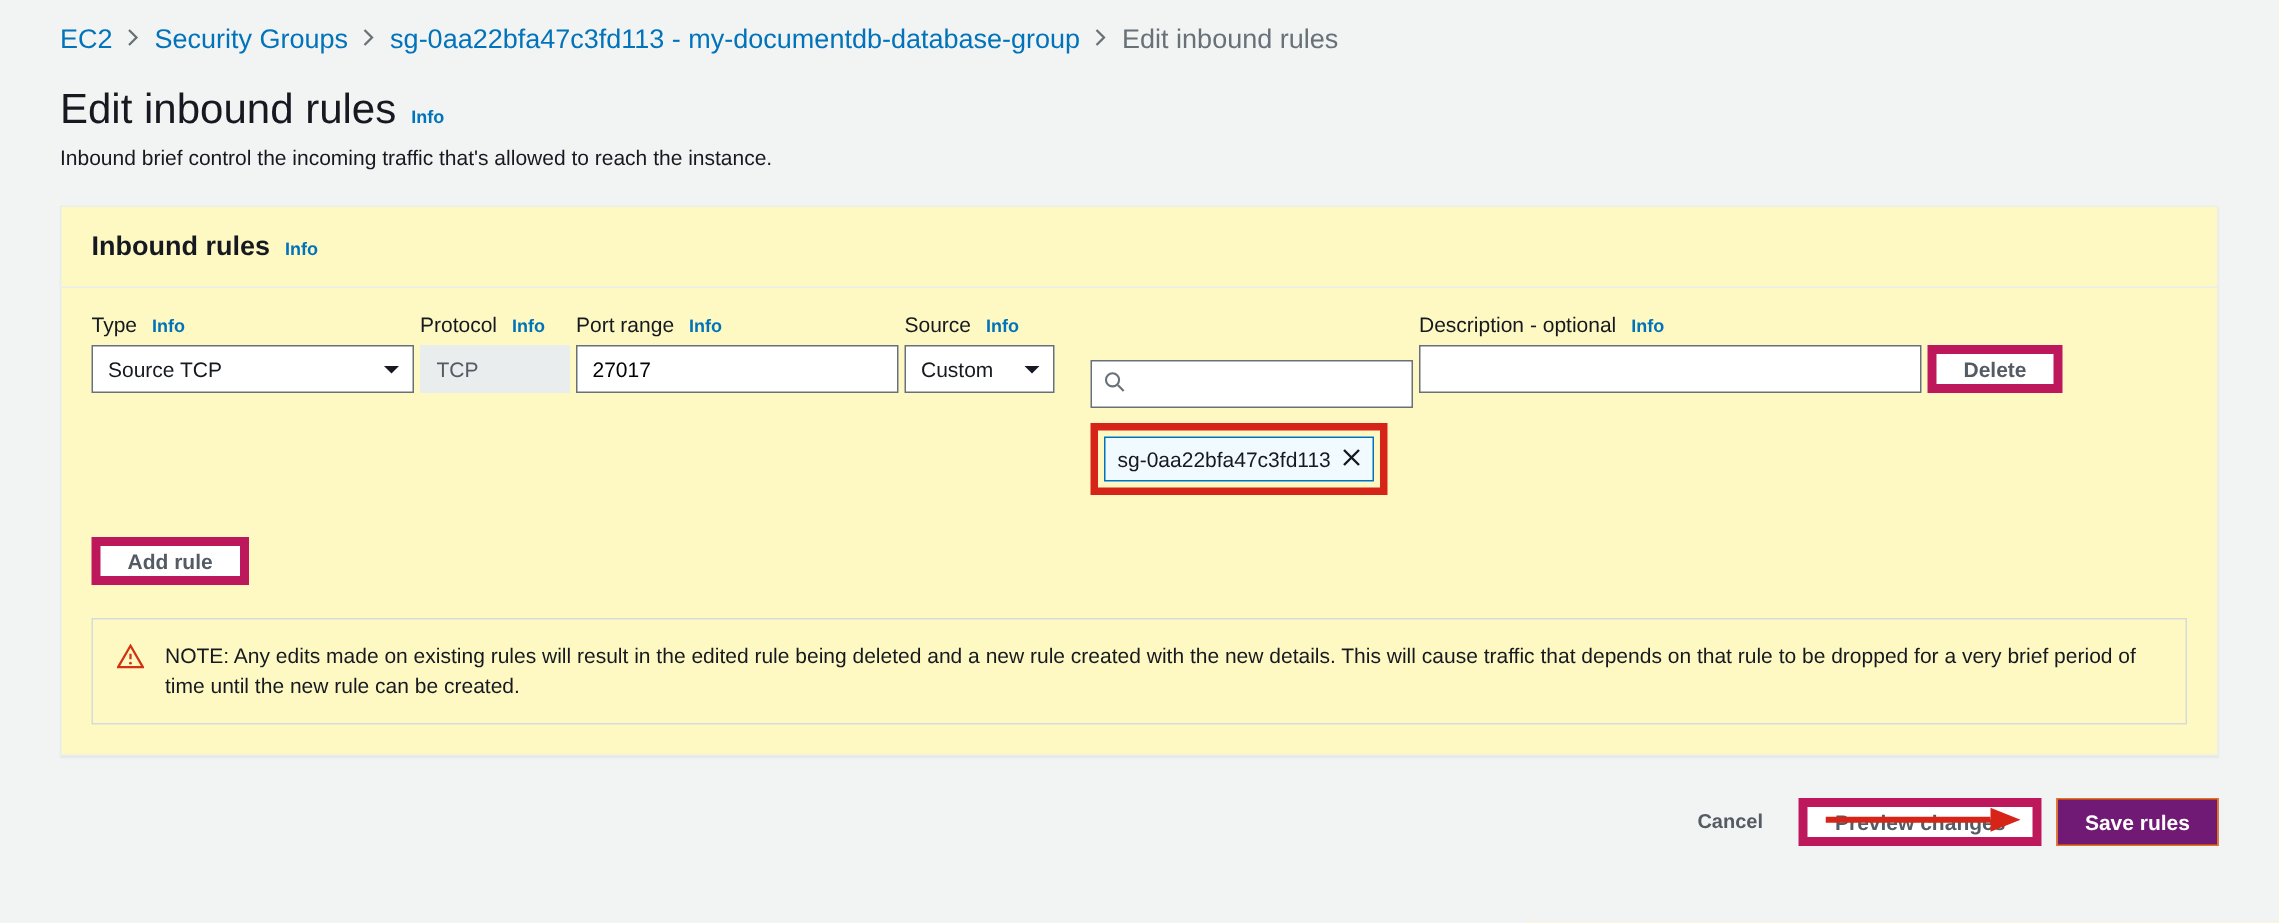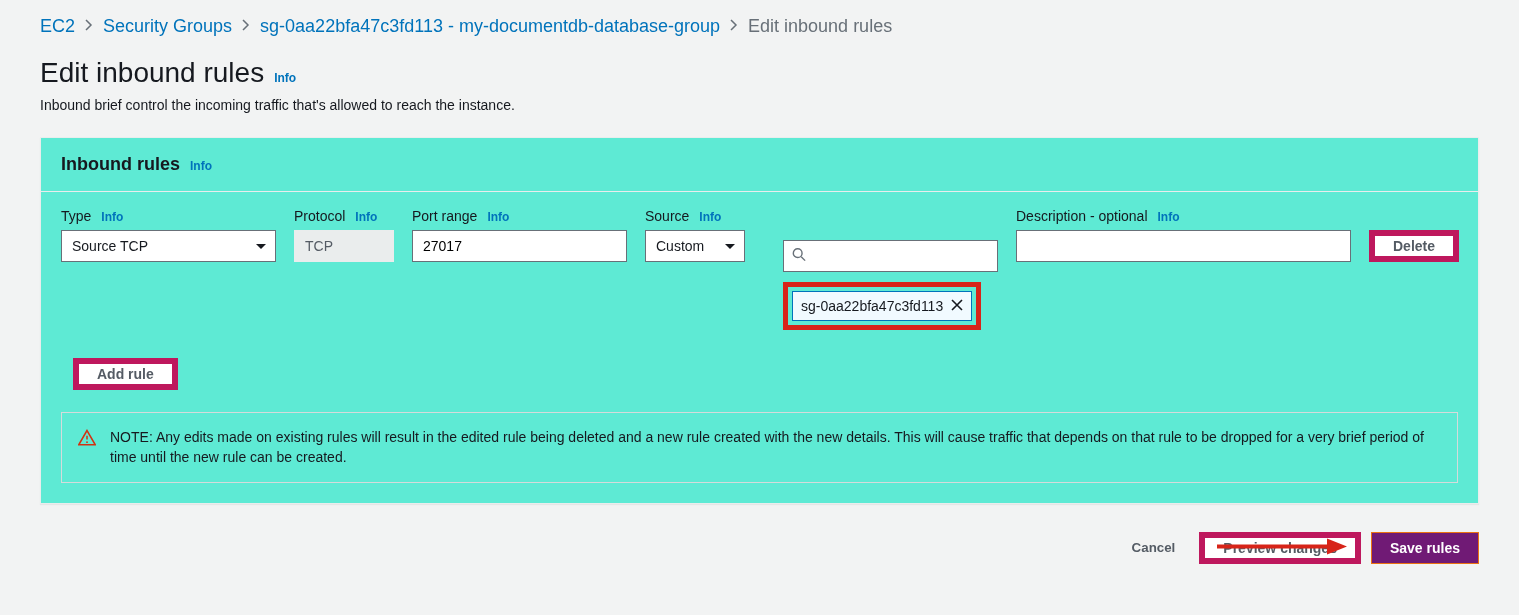--- a/index.html
+++ b/index.html
@@ -15,35 +15,35 @@
   .page { padding: 16px 40px 24px 40px; }
   .breadcrumb { display: flex; align-items: center; gap: 10px; margin-bottom: 20px; font-size: 18px; }
   .breadcrumb a { color: #0073bb; text-decoration: none; cursor: pointer; }
   .breadcrumb .sep { color: #687078; font-size: 12px; }
   .breadcrumb .current { color: #687078; }
   .page-title-row { display: flex; align-items: baseline; gap: 10px; margin-bottom: 8px; }
   .page-title { font-size: 28px; font-weight: 400; }
   .info-link { color: #0073bb; font-size: 12px; font-weight: 700; cursor: pointer; }
   .page-desc { font-size: 14px; color: #16191f; margin-bottom: 24px; }
   .panel {
-    background: #5eead4;
+    background: #fef9c3;
     border: 1px solid #eaeded;
     box-shadow: 0 1px 1px rgba(0,0,0,0.05);
   }
   .panel-header {
     padding: 16px 20px;
     border-bottom: 1px solid #eaeded;
     display: flex; align-items: baseline; gap: 10px;
   }
   .panel-header h2 { font-size: 18px; font-weight: 700; }
   .panel-body { padding: 16px 20px 20px 20px; }
   .cols {
     display: grid;
     grid-template-columns: 215px 100px 215px 120px 215px 335px 100px;
-    gap: 16px 18px;
+    gap: 16px 4px;
     align-items: start;
     margin-bottom: 20px;
   }
   .col-label { display: flex; align-items: baseline; gap: 10px; font-size: 14px; font-weight: 400; margin-bottom: 6px; }
   .col-label .lbl { font-weight: 400; }
   .select, .input, .readonly, .search, .btn-outline, .btn-primary {
     height: 32px;
     font-size: 14px;
     font-family: inherit;
   }
@@ -116,21 +116,21 @@
     color: #fff;
     padding: 0 18px;
     cursor: pointer;
     font-weight: 700;
     display: inline-flex; align-items: center; justify-content: center;
   }
   .btn-link {
     border: none; background: none; color: #545b64; font-weight: 700;
     cursor: pointer; padding: 0 14px; height: 32px;
   }
-  .add-rule { margin: 28px 0 22px 12px; }
+  .add-rule { margin: 28px 0 22px 0; }
   .warning-box {
     border: 1px solid #d5dbdb;
     padding: 14px 16px;
     display: flex; gap: 14px;
     align-items: flex-start;
   }
   .warning-box .icon { color: #d13212; flex-shrink: 0; margin-top: 2px; }
   .warning-box .txt { font-size: 14px; line-height: 1.45; }
   .footer {
     margin-top: 28px;

